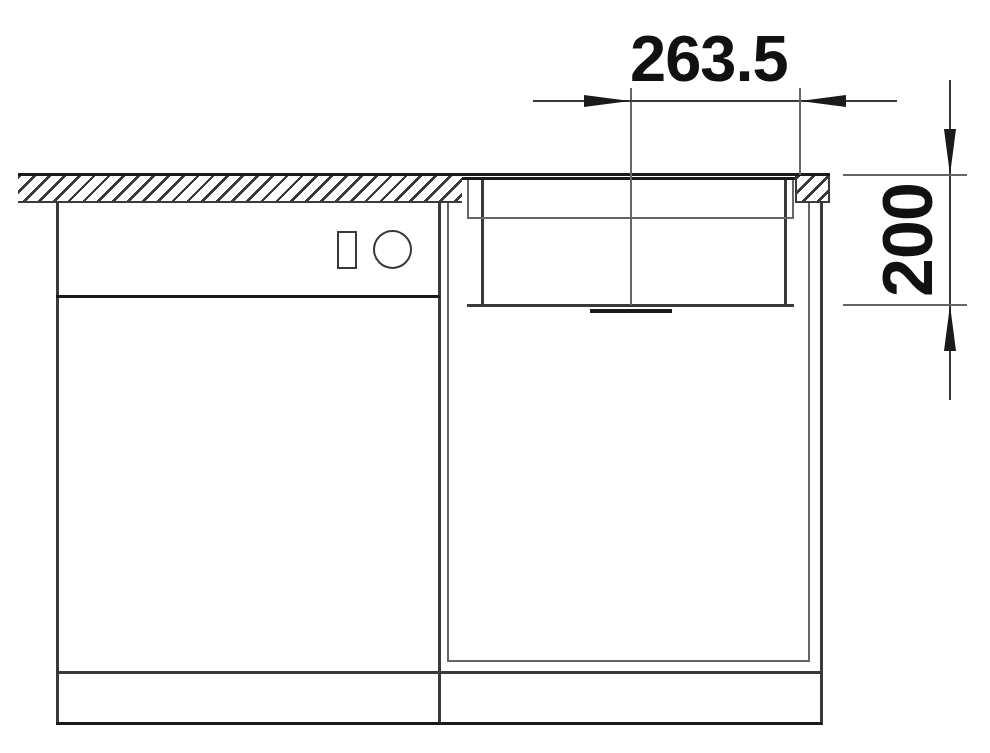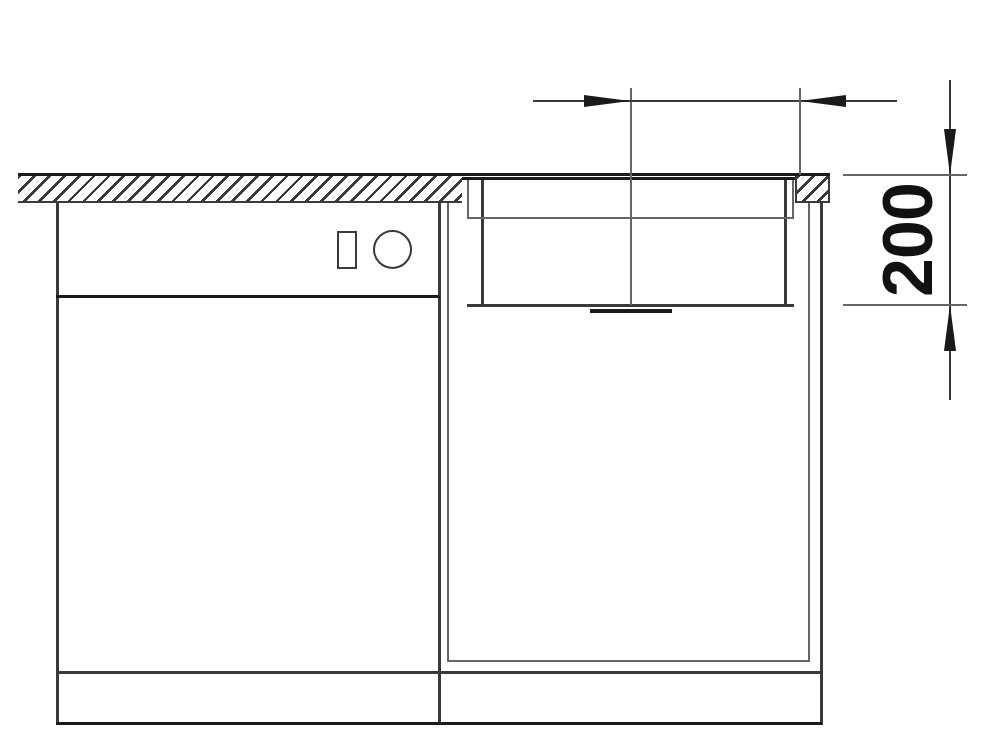--- a/index.html
+++ b/index.html
@@ -74,20 +74,21 @@
   <div class="ln" style="left:784px;top:180px;width:2.5px;height:126px;background:var(--line-mid);"></div>
 
   <div class="ln" style="left:467px;top:217px;width:327px;height:2px;background:var(--line-light);"></div>
 
   <div class="ln" style="left:467px;top:304px;width:327px;height:2.5px;background:var(--line-mid);"></div>
 
   <div class="ln" style="left:590px;top:309px;width:82px;height:4px;background:var(--line-dark);"></div>
 
   <div class="ln" style="left:630px;top:88px;width:1.5px;height:217px;background:var(--line-light);"></div>
 
+  <div class="dim-label dim-label-h" style="left:630px;top:26px;">263.5</div>
 
   <div class="ln" style="left:533px;top:100px;width:364px;height:2px;background:var(--line-mid);"></div>
 
   <div class="arr arr-right" style="left:584px;top:95px;"></div>
   <div class="arr arr-left" style="left:800px;top:95px;"></div>
 
   <div class="ln" style="left:799px;top:88px;width:1.5px;height:87px;background:var(--line-light);"></div>
 
   <div class="dim-label dim-label-v" style="left:908px;top:240px;">200</div>
 

